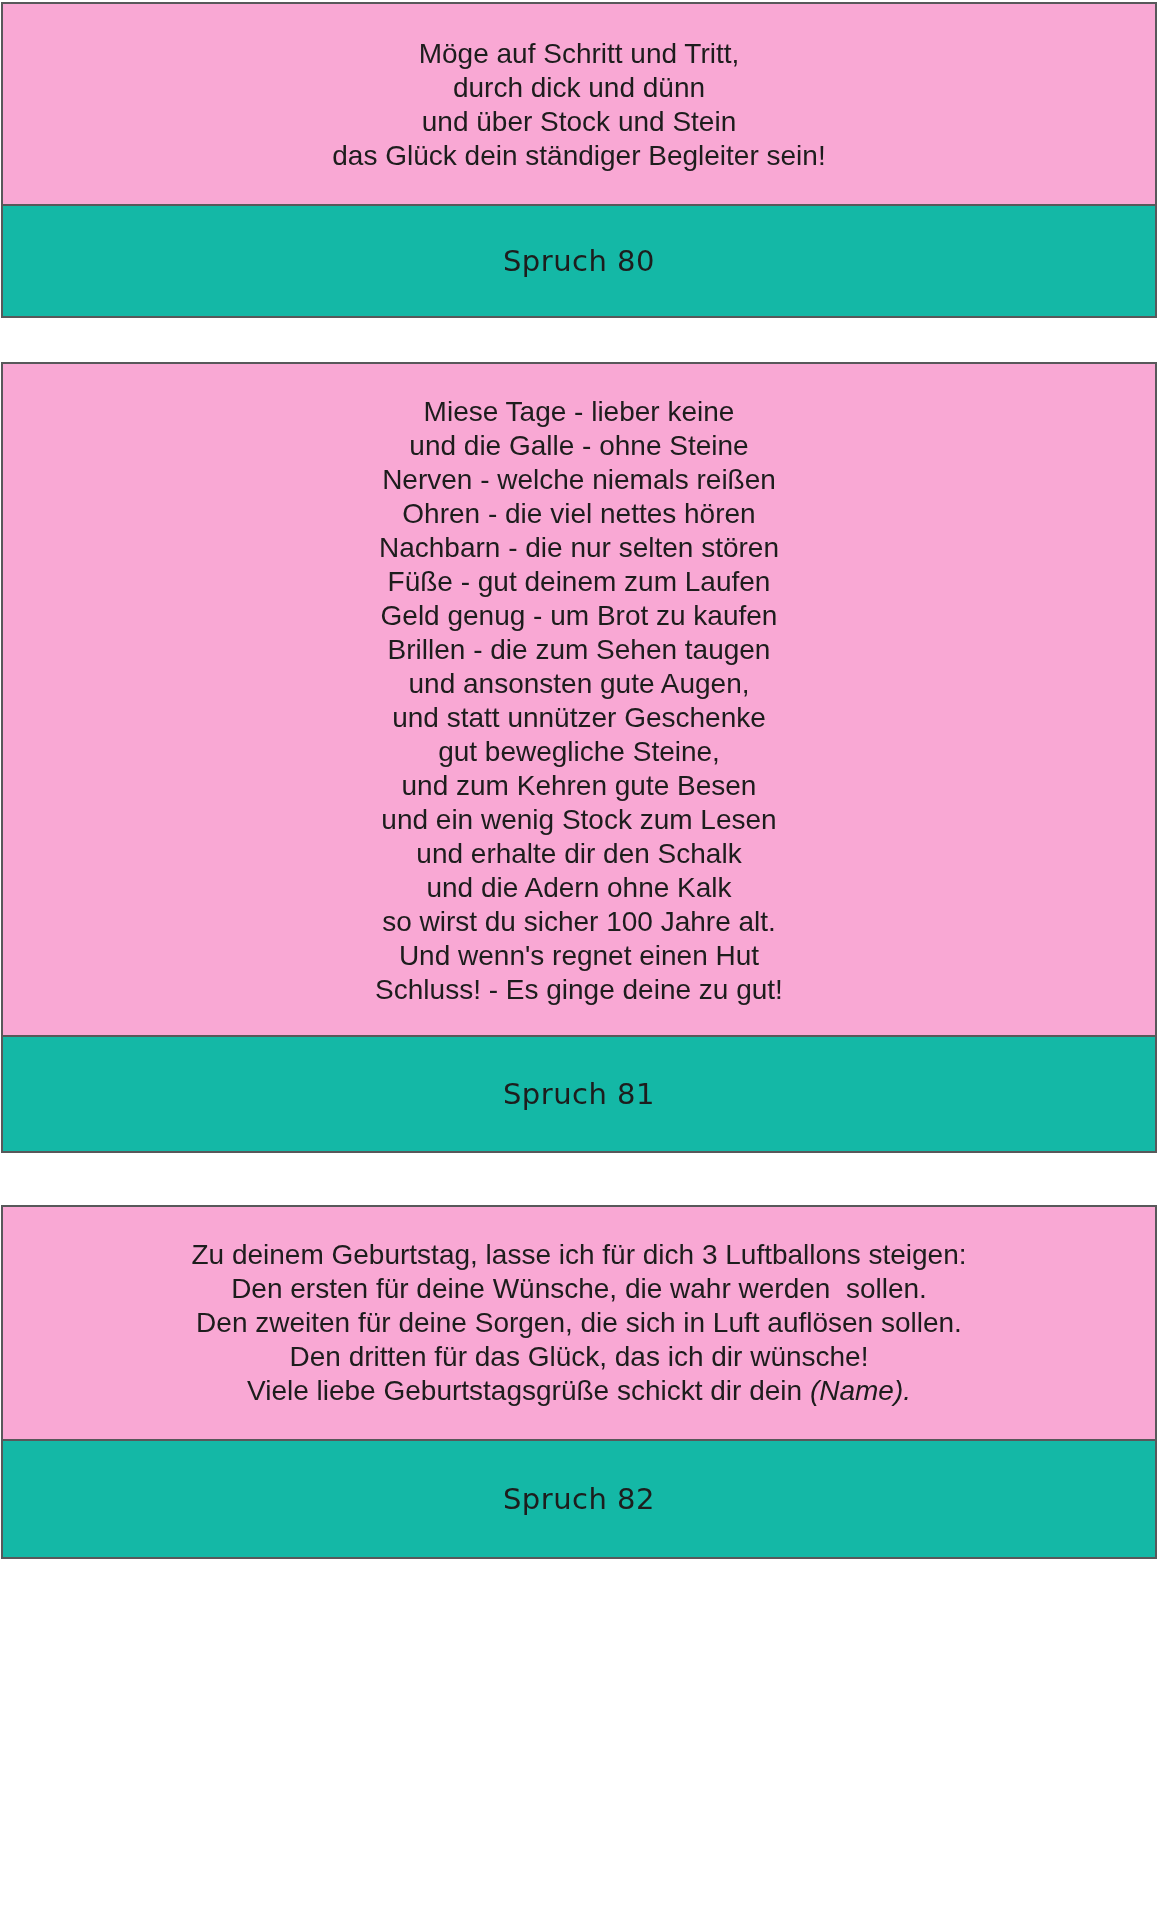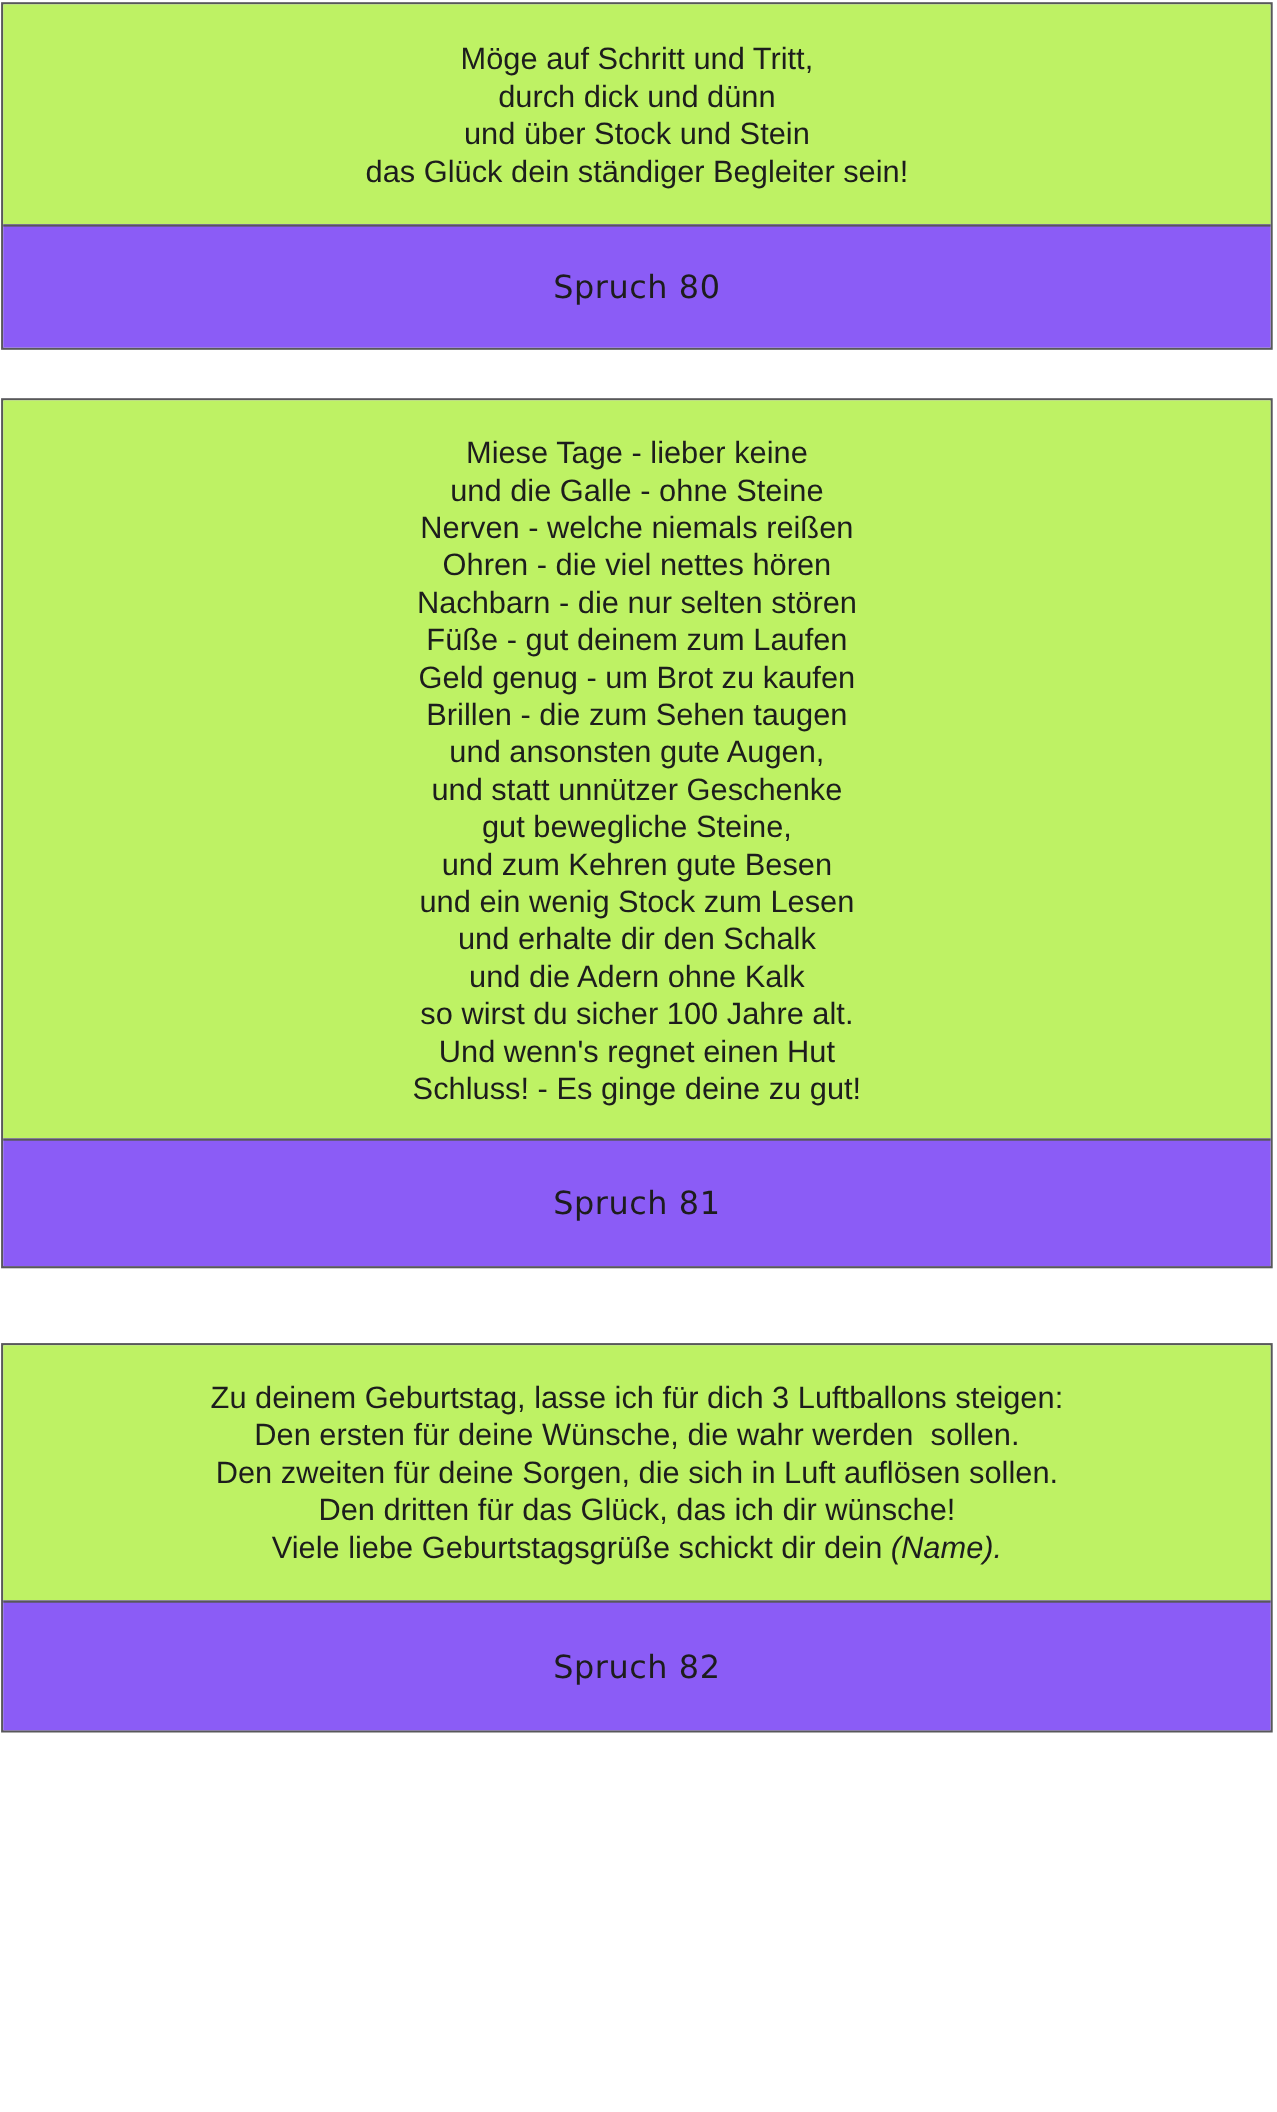--- a/index.html
+++ b/index.html
@@ -14,38 +14,38 @@
     padding-top: 2px;
     box-sizing: border-box;
     font-family: "Liberation Sans", sans-serif;
     color: #1d1d1d;
   }
   .spruch-card {
     margin: 0 4px 0 1px;
     border: 2px solid #58585a;
   }
   .spruch-card.u2 { margin-top: 44px; }
-  .spruch-card.u3 { margin-top: 68px; }
+  .spruch-card.u3 { margin-top: 52px; }
   .verse-cell {
-    background: #bef264;
+    background: #f9a8d4;
     text-align: center;
     font-size: 28px;
     line-height: 34px;
   }
   .u1 .verse-cell { padding: 33px 20px 31px; }
   .u2 .verse-cell { padding: 31px 20px 28px; }
   .u3 .verse-cell { padding: 31px 20px 31px; }
   .verse-line {
     white-space: pre-wrap;
   }
   .verse-line em {
     font-style: italic;
   }
   .caption-cell {
-    background: #8b5cf6;
+    background: #14b8a6;
     border-top: 2px solid #58585a;
     display: flex;
     align-items: center;
     justify-content: center;
     font-family: "DejaVu Sans", sans-serif;
     font-size: 29px;
     letter-spacing: 0.5px;
     text-align: center;
   }
   .u1 .caption-cell { height: 110px; }

